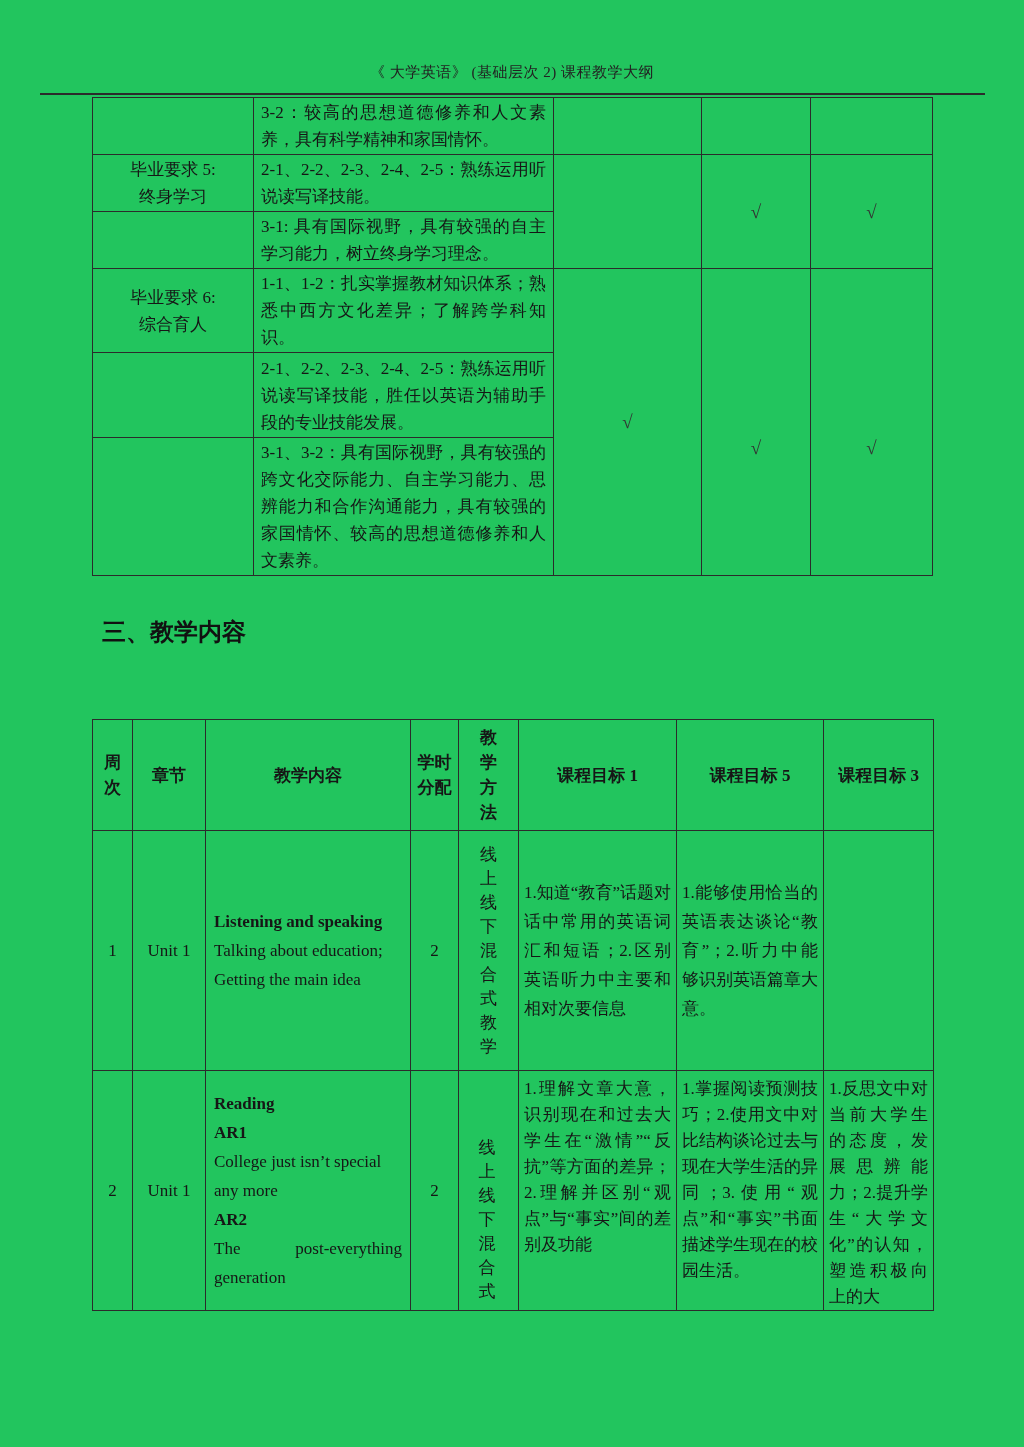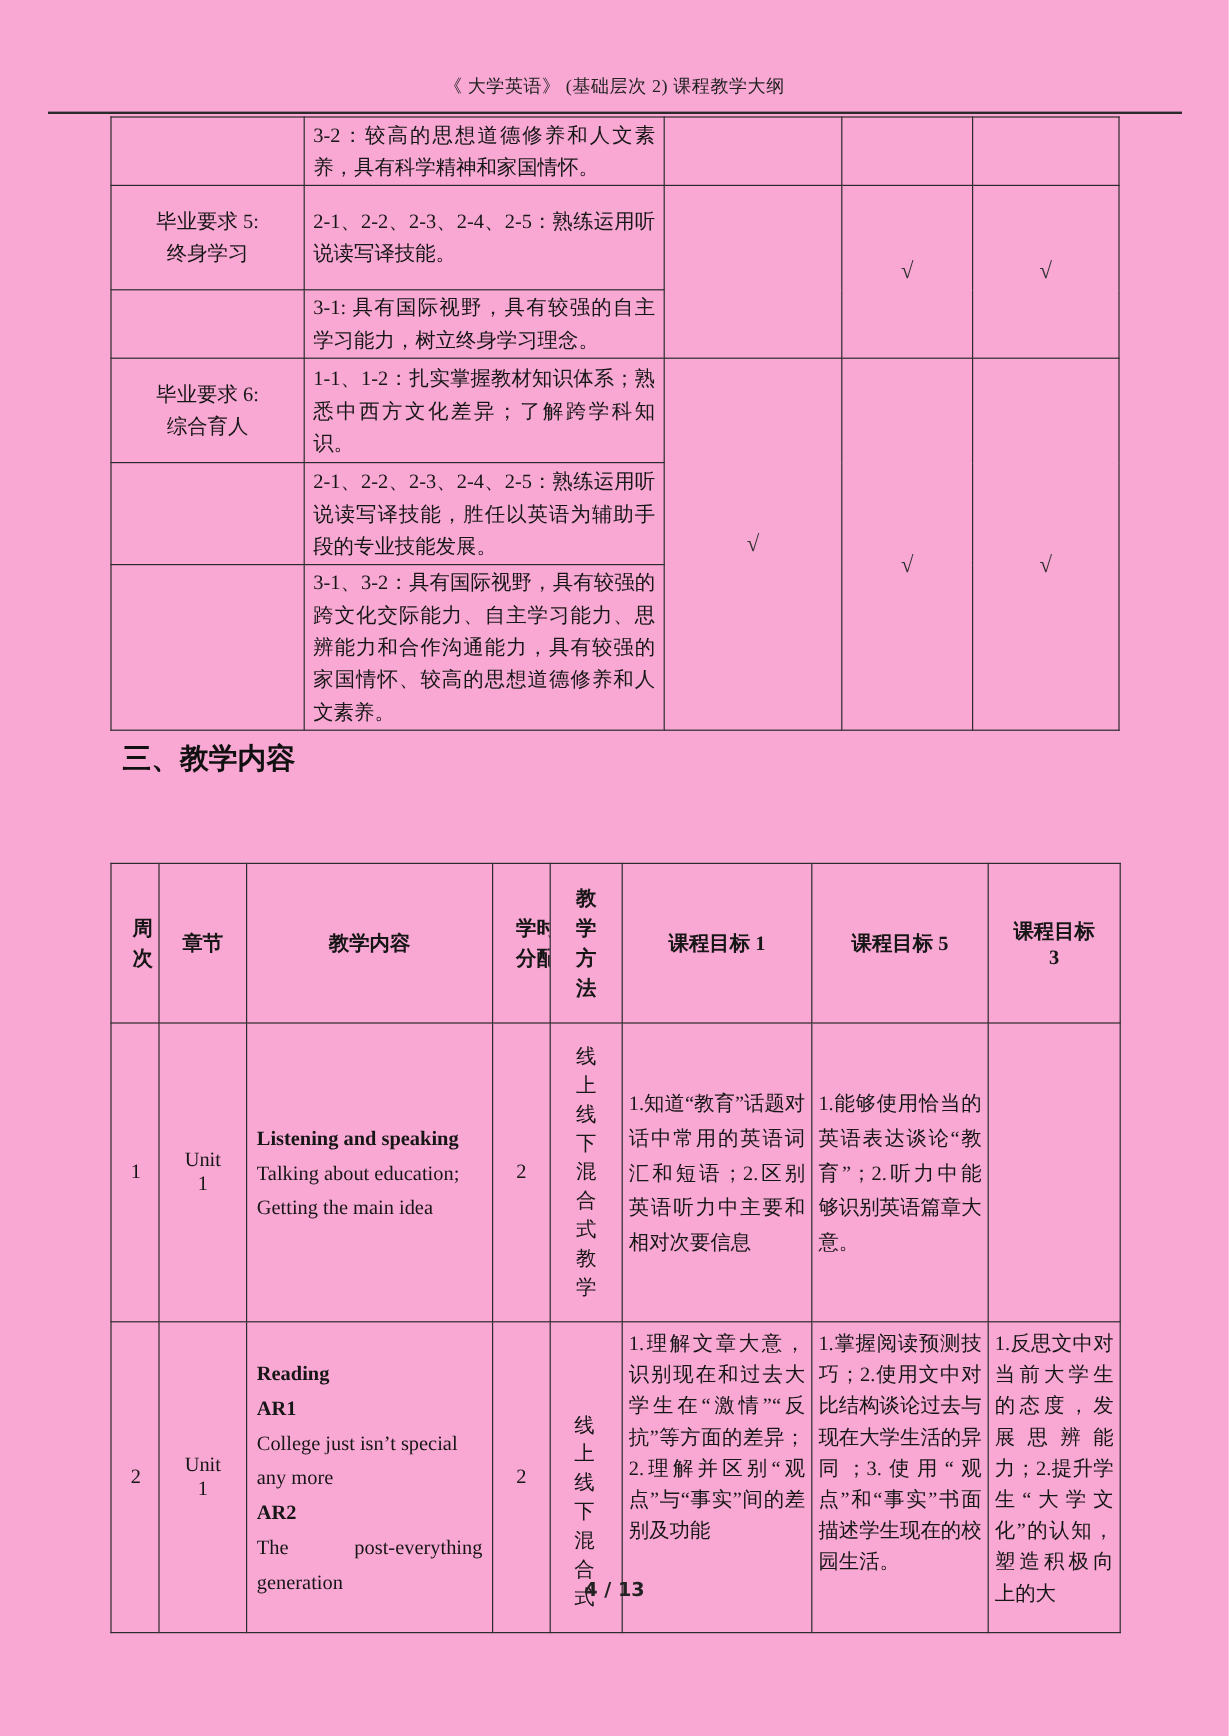--- a/index.html
+++ b/index.html
@@ -1,27 +1,27 @@
 <!DOCTYPE html>
 <html><head>
 <meta charset="utf-8">
 <style>
   html,body{margin:0;padding:0;background:#ffffff;}
   .page{
-    position:relative;width:1024px;height:1447px;background:#f9a8d4;
+    position:relative;width:1024px;height:1447px;background:#22c55e;
     color:#161616;font-family:"Liberation Serif","DejaVu Serif",serif;
     overflow:hidden;
   }
   
   .pg-header{position:absolute;top:63px;left:0;width:1024px;text-align:center;
     font-size:15px;letter-spacing:0.5px;color:#222;}
   .pg-header-rule{position:absolute;top:93px;left:40px;width:945px;height:2px;background:#2b2b2b;}
   
   table{border-collapse:collapse;table-layout:fixed;}
-  td,th{border:1.5px solid #2b2b2b;overflow:hidden;padding:16px;}
+  td,th{border:1.5px solid #2b2b2b;overflow:hidden;padding:0;}
   
   .t1{position:absolute;left:92px;top:97px;width:840px;}
   .t1 td{font-size:17px;line-height:26px;vertical-align:middle;}
   .t1 .c-req{text-align:center;line-height:27px;}
   .t1 .c-desc{text-align:justify;text-justify:inter-ideograph;padding:1px 7px;line-height:27px;}
   .t1 .c-check{text-align:center;font-size:19px;color:#333;}
   .t1 .pad-down{padding-top:52px;}
   .h55{height:55px;} .h53{height:53px;} .h50{height:50px;}
   .h83{height:83px;} .h85{height:85px;} .h134{height:134px;}
   
@@ -173,15 +173,14 @@
       <td class="method2">
         <div class="vstack">线上线下混合式</div>
       </td>
       <td class="c-obj">1.理解文章大意，识别现在和过去大学生在“激情”“反抗”等方面的差异；2.理解并区别“观点”与“事实”间的差别及功能</td>
       <td class="c-obj">1.掌握阅读预测技巧；2.使用文中对比结构谈论过去与现在大学生活的异同；3.使用“观点”和“事实”书面描述学生现在的校园生活。</td>
       <td class="c-obj">1.反思文中对当前大学生的态度，发展思辨能力；2.提升学生“大学文化”的认知，塑造积极向上的大</td>
     </tr>
   </tbody>
     </table>
 
-  <div class="pg-footer">4 / 13</div>
 
 </div>
 
 </body></html>

